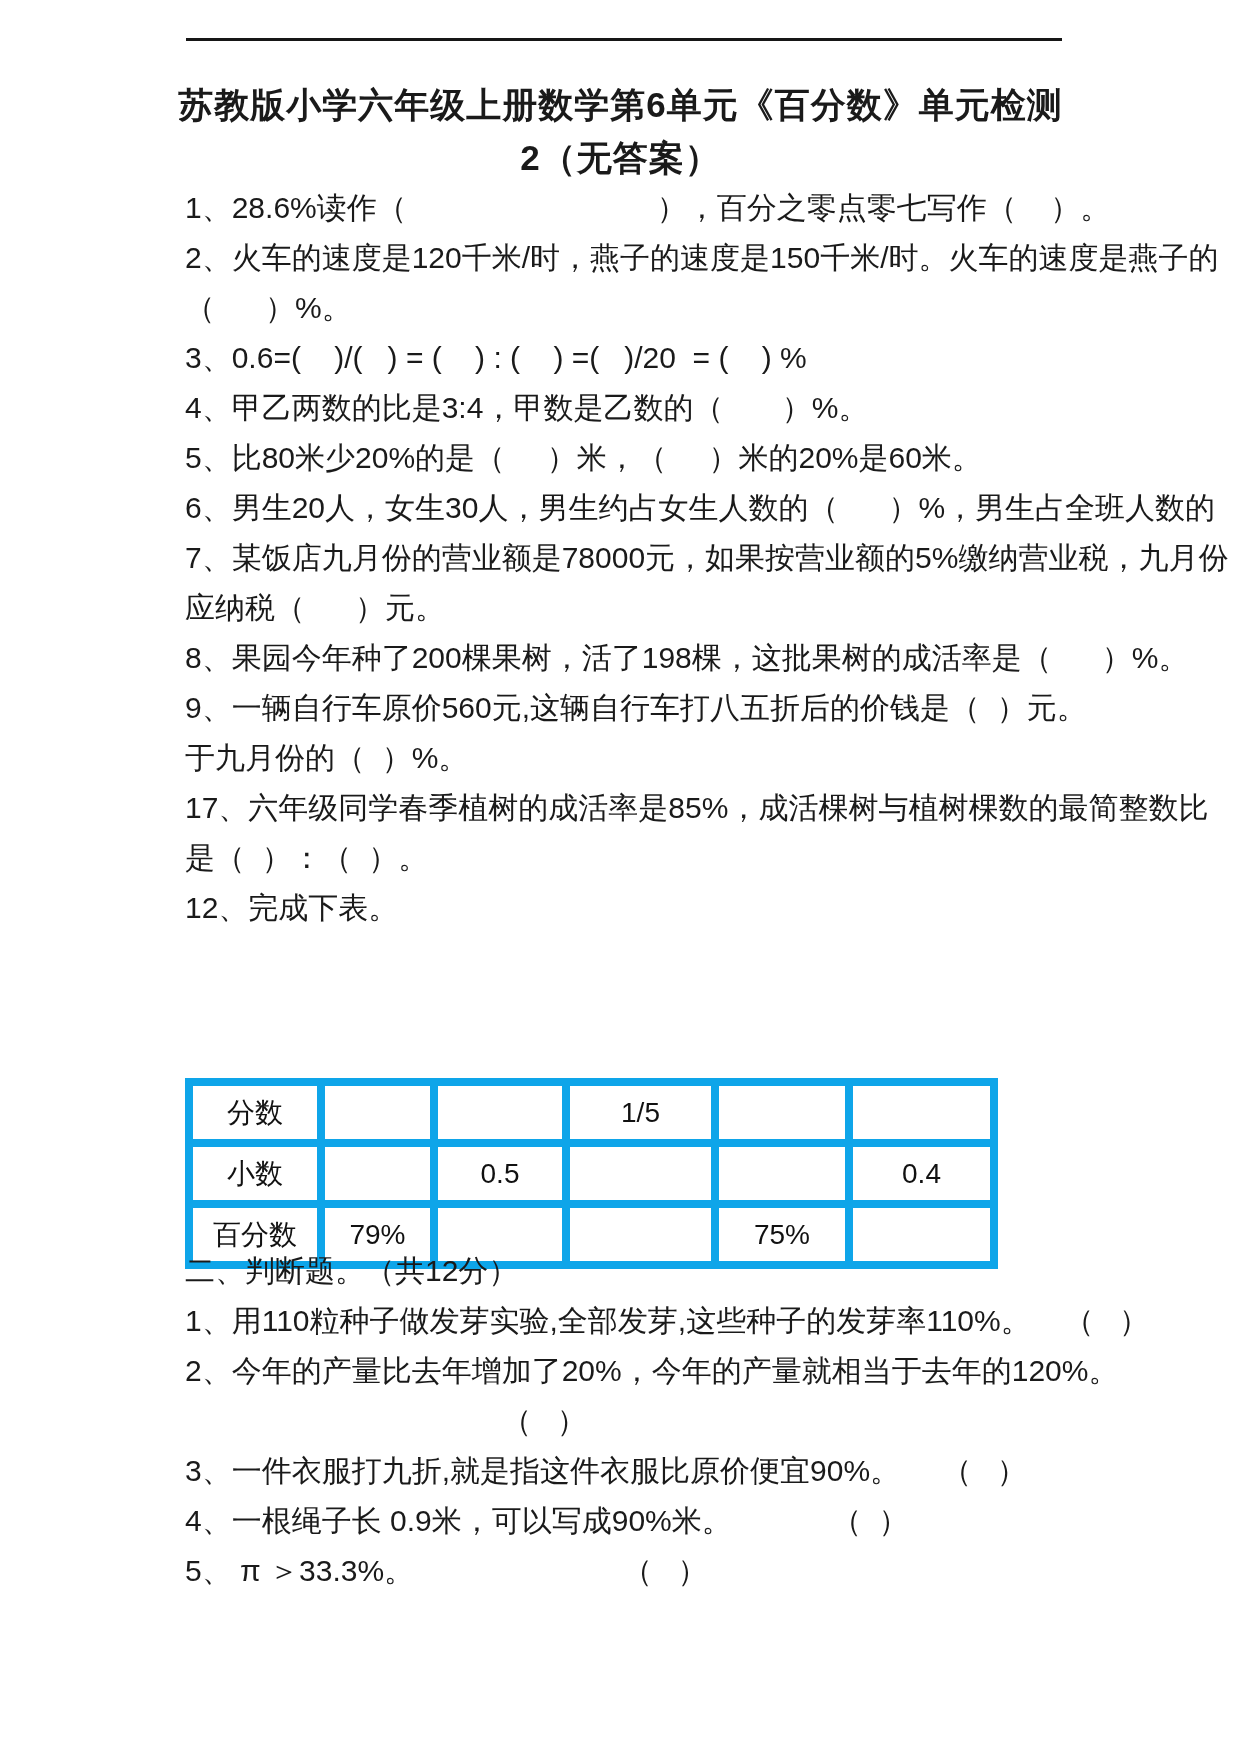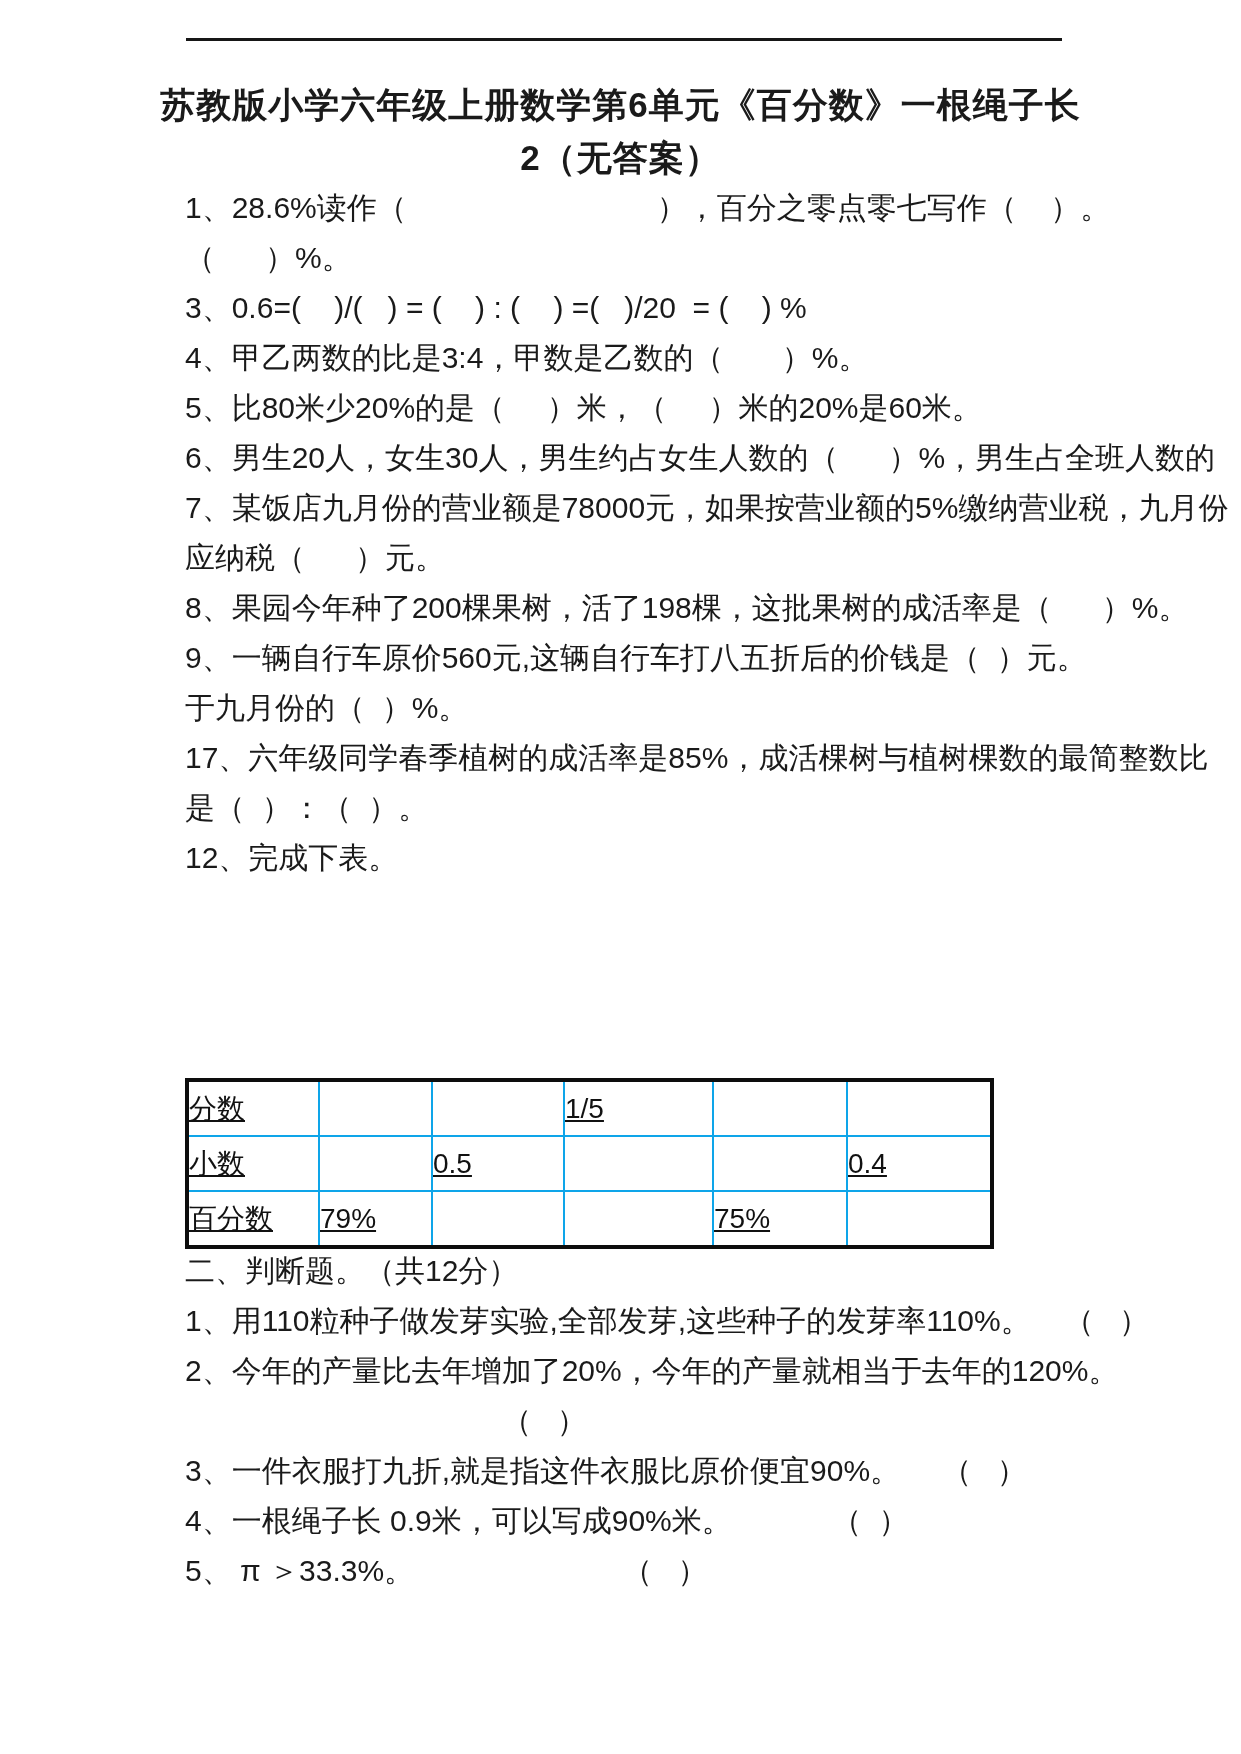--- a/index.html
+++ b/index.html
@@ -36,43 +36,43 @@
   .s2{top:1246px;}
   table.grid{
     position:absolute;left:185px;top:1078px;
     border-collapse:collapse;
     table-layout:fixed;
     font-size:28px;
     color:#111;
   }
   table.grid{border:4px solid #0d0d0d;}
   table.grid td{
-    border:2px solid #0ea5e9;
+    border:8px solid #0ea5e9;
     height:53px;
-    text-align:left;
+    text-align:center;
     vertical-align:middle;
     padding:0;
     white-space:pre;
-    text-decoration:underline;
   }
 </style>
 </head>
 <body>
 
 <div class="page">
 
   <div class="top-rule"></div>
 
   <h1 class="title">
-    <div>苏教版小学六年级上册数学第6单元《百分数》一根绳子长</div>
+    <div>苏教版小学六年级上册数学第6单元《百分数》单元检测</div>
     <div>2（无答案）</div>
   </h1>
 
   <div class="lines s1" id="section1-lines">
       <div class="line">1、28.6%读作（                              ），百分之零点零七写作（    ）。</div>
+      <div class="line">2、火车的速度是120千米/时，燕子的速度是150千米/时。火车的速度是燕子的</div>
       <div class="line">（      ）%。</div>
       <div class="line">3、0.6=(    )/(   ) = (    ) : (    ) =(   )/20  = (    ) %</div>
       <div class="line">4、甲乙两数的比是3:4，甲数是乙数的（       ）%。</div>
       <div class="line">5、比80米少20%的是（     ）米，（     ）米的20%是60米。</div>
       <div class="line">6、男生20人，女生30人，男生约占女生人数的（      ）%，男生占全班人数的</div>
       <div class="line">7、某饭店九月份的营业额是78000元，如果按营业额的5%缴纳营业税，九月份</div>
       <div class="line">应纳税（      ）元。</div>
       <div class="line">8、果园今年种了200棵果树，活了198棵，这批果树的成活率是（      ）%。</div>
       <div class="line">9、一辆自行车原价560元,这辆自行车打八五折后的价钱是（  ）元。</div>
       <div class="line">于九月份的（  ）%。</div>

